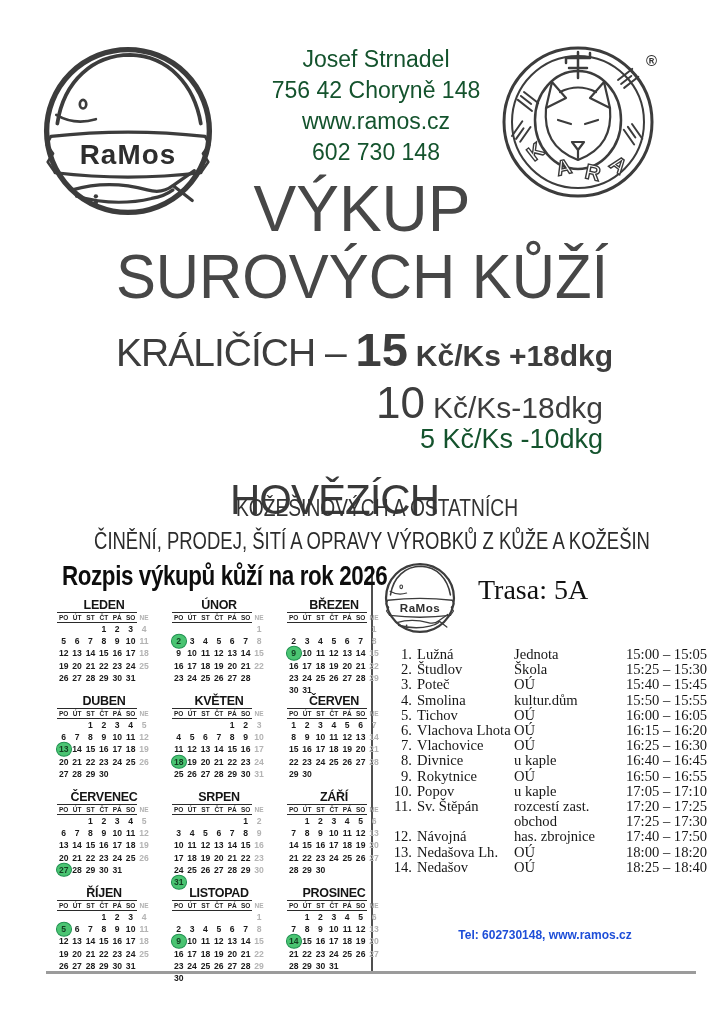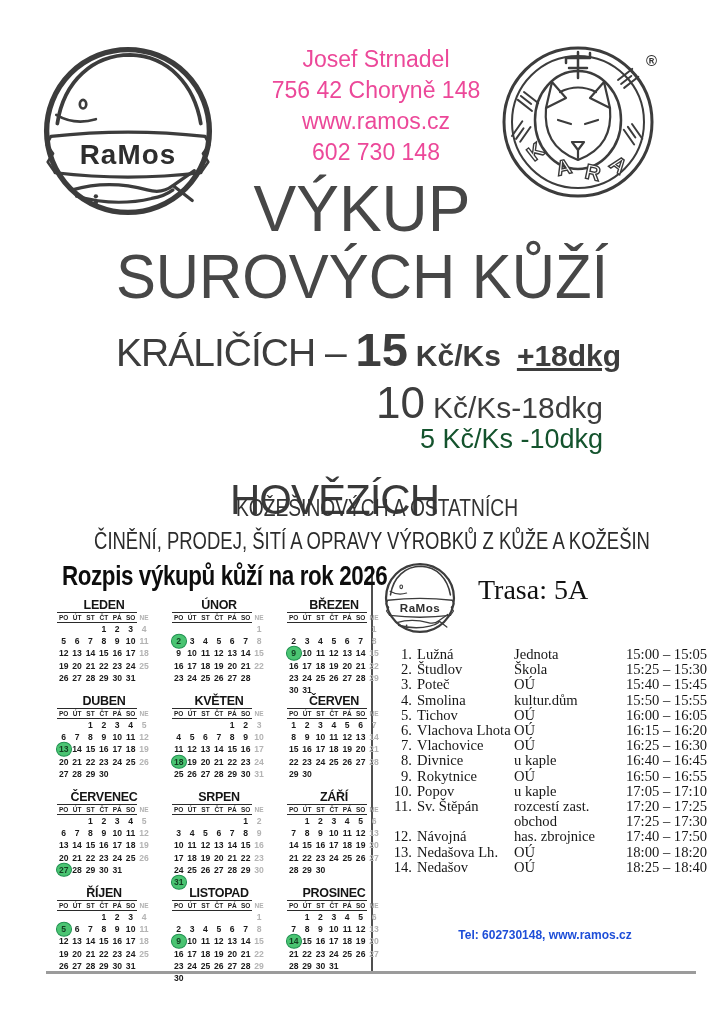--- a/index.html
+++ b/index.html
@@ -3,35 +3,35 @@
 <meta charset="utf-8">
 <style>
   html,body{margin:0;padding:0;background:#fff;}
   #flyer{position:relative;width:724px;height:1024px;background:#fff;overflow:hidden;
          font-family:"Liberation Sans",sans-serif;color:#222;}
   .abs{position:absolute;}
   svg{display:block;}
   .stroke{fill:none;stroke:#3c3c3c;stroke-linecap:round;stroke-linejoin:round;}
 
   
-  .contact{left:236px;top:44px;width:280px;text-align:center;font-size:23px;line-height:31px;color:#ec4899;}
+  .contact{left:236px;top:44px;width:280px;text-align:center;font-size:23px;line-height:31px;color:#14532d;}
   .kara-reg{font-size:15px;fill:#333;font-weight:bold;}
 
   
   .title{left:0;width:724px;text-align:center;color:#474747;white-space:nowrap;}
   .title1{top:172px;font-size:64px;}
   .title2{top:240px;font-size:63px;transform:scaleX(.95);}
 
   
   .baseline{display:flex;align-items:baseline;white-space:nowrap;color:#3d3d3d;}
   .price1{left:116px;top:322px;}
   .p1-label{font-size:39px;letter-spacing:-1px;}
   .p1-val{font-size:47px;font-weight:bold;margin-left:10px;}
   .p1-unit{font-size:30px;font-weight:bold;margin-left:8px;}
-  .p1-cond{font-size:30px;font-weight:bold;margin-left:16px;text-decoration:underline;}
+  .p1-cond{font-size:30px;font-weight:bold;margin-left:8px;}
   .price2{left:376px;top:378px;}
   .p2-val{font-size:44px;}
   .p2-unit{font-size:30px;margin-left:8px;}
   .p2-cond{font-size:30px;}
   .price3{left:420px;top:424px;font-size:27px;color:#14532d;white-space:nowrap;}
 
   .beef{left:230px;top:444px;margin-top:32px;}
   .beef-main{font-size:42px;color:#393939;letter-spacing:-1px;}
   .beef-sub{font-size:22px;color:#393939;margin-left:10px;letter-spacing:-0.5px;}
   .fur{left:377px;top:494px;font-size:24px;color:#333;white-space:nowrap;

